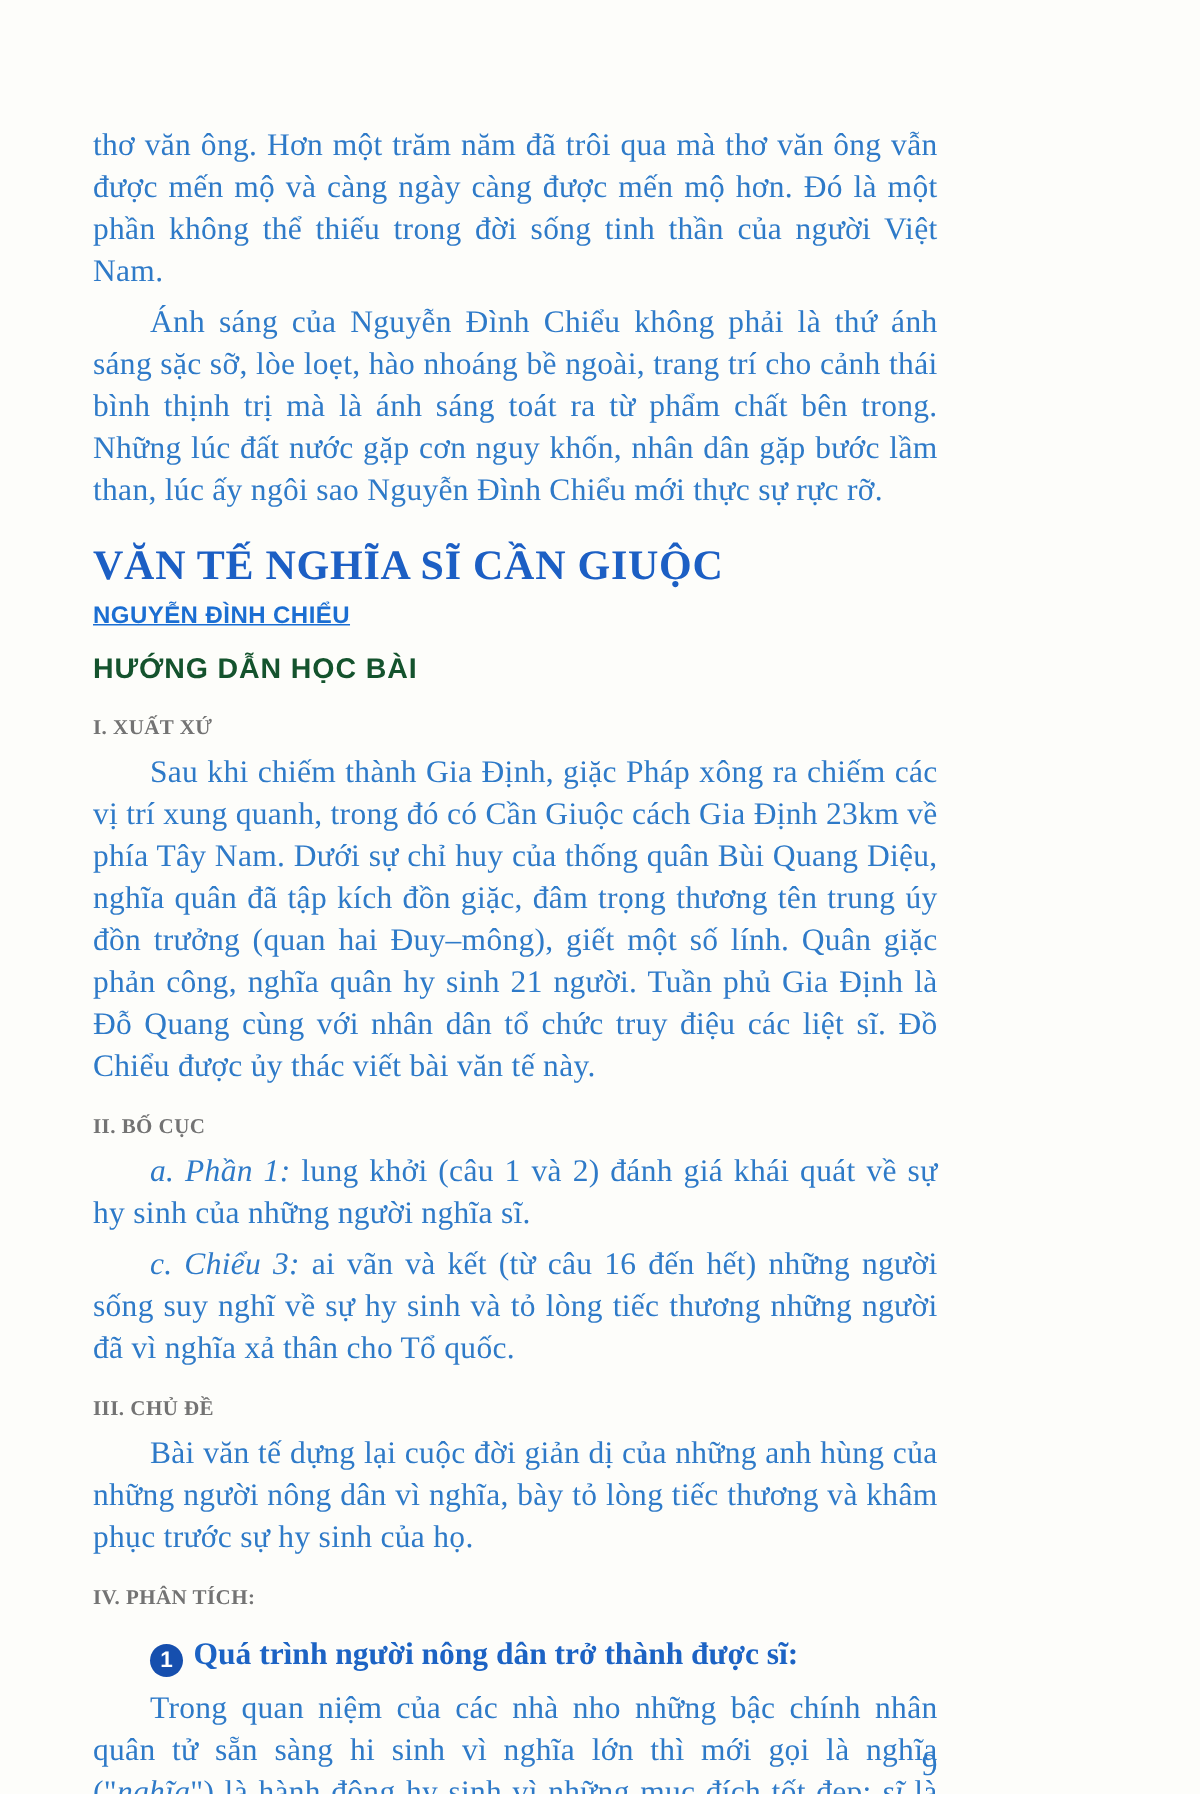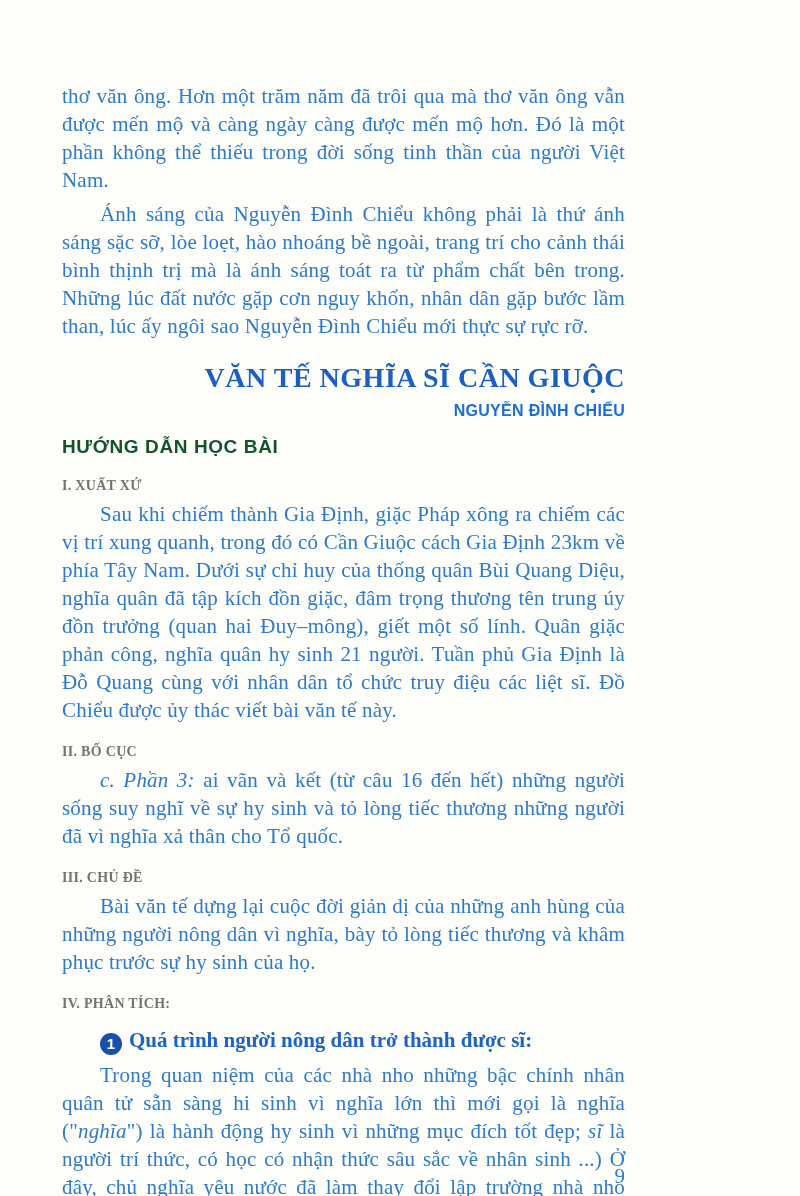--- a/index.html
+++ b/index.html
@@ -22,34 +22,35 @@
     font-size: 21px;
     line-height: 28px;
     color: #2e7ac8;
     text-align: justify;
     text-indent: 38px;
     letter-spacing: 0.2px;
   }
   p.first { text-indent: 0; margin-top: 14px; }
   .lesson-title {
     margin: 22px 0 0 0;
-    text-align: right;
+    text-align: left;
     font-size: 28px;
     font-weight: bold;
     color: #1c5fc4;
     letter-spacing: 0.5px;
   }
   .lesson-author {
     margin: 8px 0 0 0;
-    text-align: right;
+    text-align: left;
     font-family: "Liberation Sans", sans-serif;
     font-size: 16px;
     font-weight: bold;
     color: #1b6ed2;
     letter-spacing: 0.3px;
+    text-decoration: underline;
   }
   .guide-heading {
     margin: 16px 0 0 0;
     font-family: "Liberation Sans", sans-serif;
     font-size: 19px;
     font-weight: bold;
     color: #14532d;
     letter-spacing: 0.6px;
   }
   h3.sec-heading {
@@ -103,21 +104,22 @@
 
   <h1 class="lesson-title">VĂN TẾ NGHĨA SĨ CẦN GIUỘC</h1>
   <div class="lesson-author">NGUYỄN ĐÌNH CHIỂU</div>
 
   <div class="guide-heading">HƯỚNG DẪN HỌC BÀI</div>
 
   <h3 class="sec-heading">I. XUẤT XỨ</h3>
   <p class="body-par">Sau khi chiếm thành Gia Định, giặc Pháp xông ra chiếm các vị trí xung quanh, trong đó có Cần Giuộc cách Gia Định 23km về phía Tây Nam. Dưới sự chỉ huy của thống quân Bùi Quang Diệu, nghĩa quân đã tập kích đồn giặc, đâm trọng thương tên trung úy đồn trưởng (quan hai Đuy–mông), giết một số lính. Quân giặc phản công, nghĩa quân hy sinh 21 người. Tuần phủ Gia Định là Đỗ Quang cùng với nhân dân tổ chức truy điệu các liệt sĩ. Đồ Chiểu được ủy thác viết bài văn tế này.</p>
 
   <h3 class="sec-heading">II. BỐ CỤC</h3>
-  <p class="body-par"><span class="item-label">c. Phần 3:</span><span> ai vãn và kết (từ câu 16 đến hết) những người sống suy nghĩ về sự hy sinh và tỏ lòng tiếc thương những người đã vì nghĩa xả thân cho Tổ quốc.</span></p>
+  <p class="body-par"><span class="item-label">a. Phần 1:</span><span> lung khởi (câu 1 và 2) đánh giá khái quát về sự hy sinh của những người nghĩa sĩ.</span></p>
+  <p class="body-par"><span class="item-label">c. Chiểu 3:</span><span> ai vãn và kết (từ câu 16 đến hết) những người sống suy nghĩ về sự hy sinh và tỏ lòng tiếc thương những người đã vì nghĩa xả thân cho Tổ quốc.</span></p>
 
   <h3 class="sec-heading">III. CHỦ ĐỀ</h3>
   <p class="body-par">Bài văn tế dựng lại cuộc đời giản dị của những anh hùng của những người nông dân vì nghĩa, bày tỏ lòng tiếc thương và khâm phục trước sự hy sinh của họ.</p>
 
   <h3 class="sec-heading">IV. PHÂN TÍCH:</h3>
 
   <p class="point-heading"><span class="num-badge">1</span><span>Quá trình người nông dân trở thành được sĩ:</span></p>
 
   <p class="body-par"><span>Trong quan niệm của các nhà nho những bậc chính nhân quân tử sẵn sàng hi sinh vì nghĩa lớn thì mới gọi là nghĩa ("</span><span class="run-i">nghĩa</span><span>") là hành động hy sinh vì những mục đích tốt đẹp; </span><span class="run-i">sĩ</span><span> là người trí thức, có học có nhận thức sâu sắc về nhân sinh ...) Ở đây, chủ nghĩa yêu nước đã làm thay đổi lập trường nhà nho Nguyễn Đình Chiểu. Trong bài </span></p>
 

